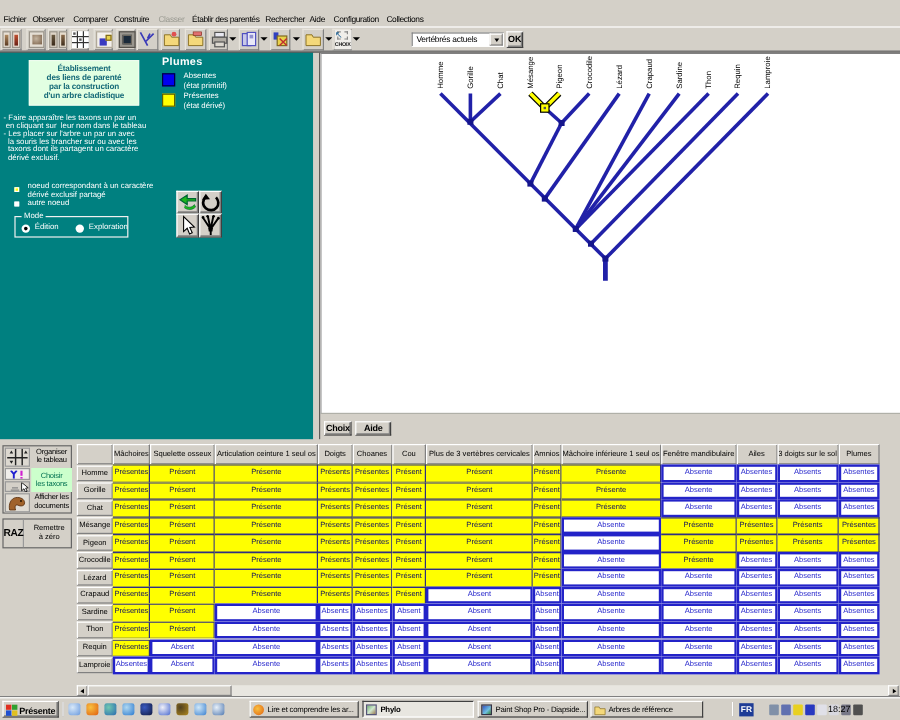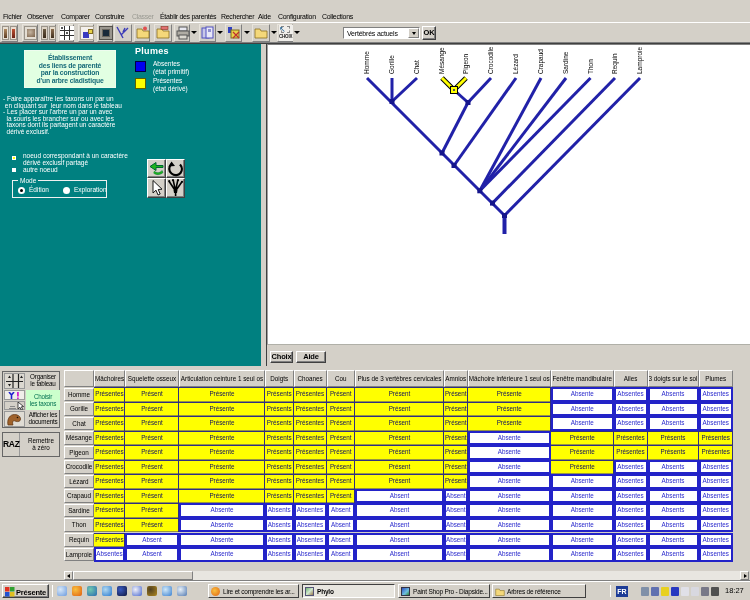--- a/index.html
+++ b/index.html
@@ -491,14 +491,14 @@
 <div class="abs" style="left:610px;top:3px;width:1px;height:12px;background:#808080;border-right:1px solid #fff;"></div>
 <div class="abs" style="left:616px;top:4px;width:12px;height:11px;background:#1e3c96;color:#fff;font-size:7px;font-weight:bold;text-align:center;line-height:11px;">FR</div>
 <div class="abs" style="left:641px;top:5px;width:8px;height:9px;background:#8090a8;border-radius:1px;"></div>
 <div class="abs" style="left:651px;top:5px;width:8px;height:9px;background:#6070b0;border-radius:1px;"></div>
 <div class="abs" style="left:661px;top:5px;width:8px;height:9px;background:#e8d020;border-radius:1px;"></div>
 <div class="abs" style="left:671px;top:5px;width:8px;height:9px;background:#2838c0;border-radius:1px;"></div>
 <div class="abs" style="left:681px;top:5px;width:8px;height:9px;background:#e0e0e8;border-radius:1px;"></div>
 <div class="abs" style="left:691px;top:5px;width:8px;height:9px;background:#d8d8e0;border-radius:1px;"></div>
 <div class="abs" style="left:701px;top:5px;width:8px;height:9px;background:#787888;border-radius:1px;"></div>
 <div class="abs" style="left:711px;top:5px;width:8px;height:9px;background:#505050;border-radius:1px;"></div>
-<div class="abs" style="left:725px;top:4px;font-size:7.5px;color:#000;text-align:right;">18:27</div>
+<div class="abs" style="left:690px;top:4px;font-size:7.5px;color:#000;text-align:right;">18:27</div>
 </div>
 </div>
 </body></html>

